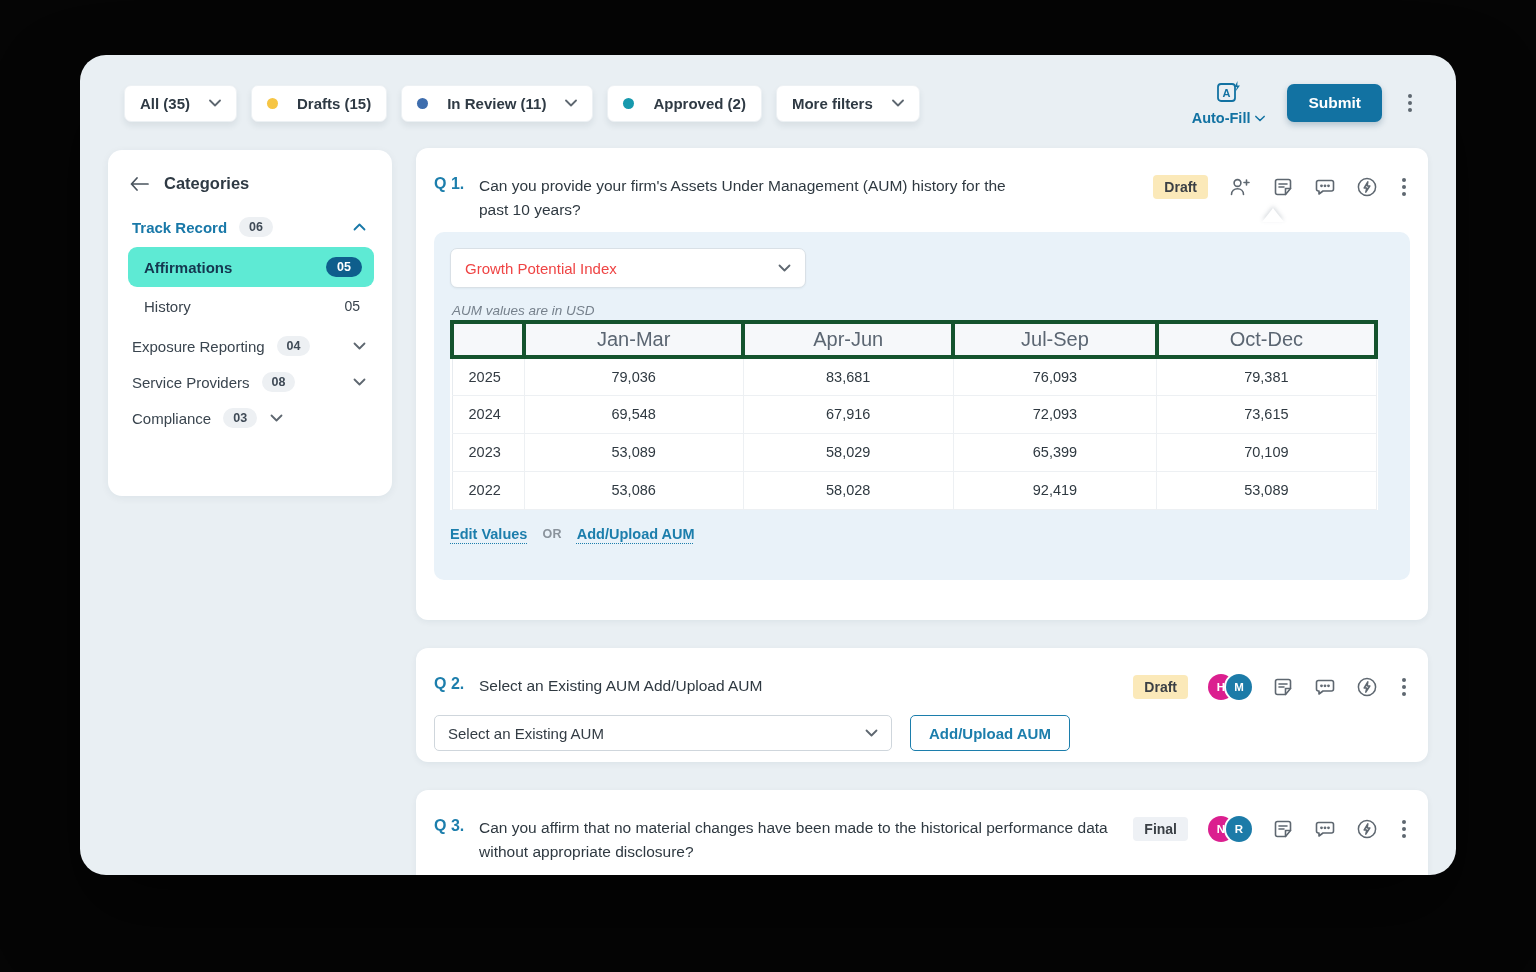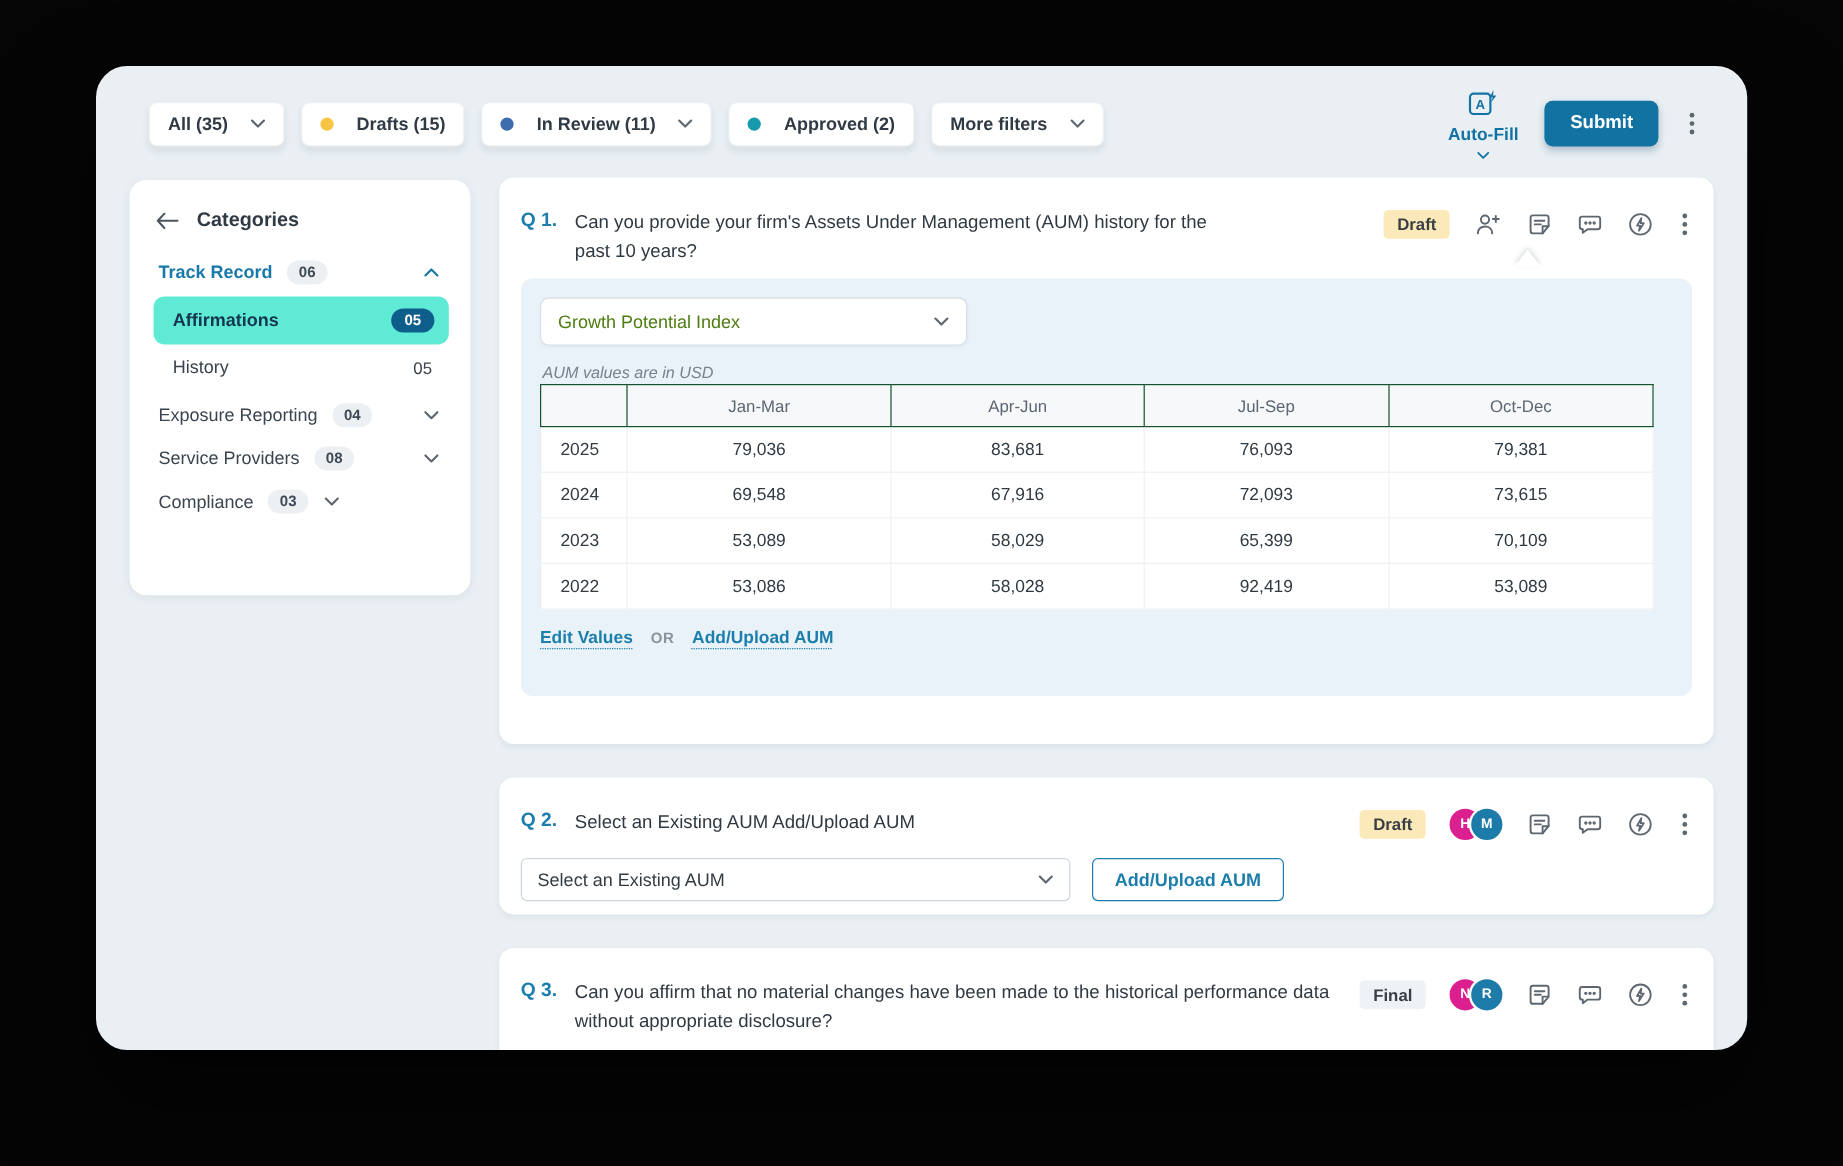--- a/index.html
+++ b/index.html
@@ -17,21 +17,21 @@
                 padding:0 15px; display:inline-flex; align-items:center; gap:19px;
                 font-size:15px; color:#2F3A44; font-weight:600; cursor:pointer;
                 box-shadow:0 4px 6px rgba(25,50,70,.08); }
   .dot { width:11px; height:11px; border-radius:50%; flex:0 0 auto; }
   .dot-yellow { background:#F6C544; }
   .dot-blue   { background:#3E6DAD; }
   .dot-teal   { background:#1799AD; }
   .chev { display:inline-flex; color:#5E6770; }
   .right-group { margin-left:auto; display:flex; align-items:center; gap:22px; }
   .autofill { display:flex; flex-direction:column; align-items:center; gap:2px; cursor:pointer; }
-  .autofill-label { color:#1272A2; font-size:14.5px; font-weight:600; display:flex; align-items:center; gap:5px;flex-direction:column; }
+  .autofill-label { color:#1272A2; font-size:14.5px; font-weight:600; display:flex; align-items:center; gap:5px; }
   .autofill .chev { color:#1272A2; }
   .submit-btn { background:#1272A2; color:#fff; border:none; border-radius:7px;
                 padding:10px 21px; font-size:15.5px; font-weight:700; cursor:pointer;
                 font-family:"Liberation Sans", sans-serif;
                 box-shadow:0 3px 6px rgba(10,60,90,.25); }
   .kebab { display:flex; flex-direction:column; gap:3px; padding:4px; cursor:pointer; }
   .kebab i { width:4px; height:4px; border-radius:50%; background:#5E6770; display:block; }
 
   
   .sidebar { position:absolute; left:28px; top:95px; width:284px; height:346px;
@@ -46,21 +46,21 @@
   .pill { background:#EDF0F3; border-radius:11px; padding:3px 10px; font-size:12.5px;
           color:#3F4A56; font-weight:600; margin-left:12px; }
   .sb-row .chev-end { margin-left:auto; }
   .chev-blue { color:#1878A8; }
   .sb-sub { margin:2px 0 2px 2px; }
   .sb-selected { background:#5eead4; border-radius:9px; display:flex; align-items:center;
                  padding:10px 12px 10px 16px; font-size:15px; font-weight:700; color:#14364F;
                  cursor:pointer; }
   .pill-dark { background:#0E5E8C; color:#fff; border-radius:12px; padding:3px 11px;
                font-size:12.5px; font-weight:700; margin-left:auto; }
-  .sb-plain { display:flex; align-items:flex-end; padding:11px 14px 11px 16px; font-size:15px;
+  .sb-plain { display:flex; align-items:flex-start; padding:11px 14px 11px 16px; font-size:15px;
               color:#39434D; cursor:pointer;gap:19px; }
   .sb-plain .count { margin-left:auto; font-size:14px; color:#39434D; }
 
   
   .card { position:absolute; left:336px; width:1012px; background:#fff; border-radius:12px;
           box-shadow:0 2px 6px rgba(25,50,70,.06); }
   .card-q1 { top:93px;  height:472px; }
   .card-q2 { top:593px; height:114px; }
   .card-q3 { top:735px; height:150px; }
   .card-head { display:flex; align-items:flex-start; padding:26px 18px 0 18px; }
@@ -83,27 +83,27 @@
   .tip { position:absolute; top:60px; left:846px; width:0; height:0;
          border-left:11px solid transparent; border-right:11px solid transparent;
          border-bottom:14px solid #fff;
          filter:drop-shadow(0 -2px 2px rgba(25,50,70,.18)); z-index:3; }
 
   
   .answer { position:absolute; left:18px; right:18px; top:84px; bottom:40px;
             background:#E9F2F9; border-radius:10px; padding:16px; z-index:1; }
   .dropdown { width:356px; height:40px; background:#fff; border:1px solid #D9E0E6;
               border-radius:7px; display:flex; align-items:center; justify-content:space-between;
-              padding:0 14px; font-size:15px; color:#4d7c0f; cursor:pointer;
+              padding:0 14px; font-size:15px; color:#ef4444; cursor:pointer;
               box-shadow:0 1px 2px rgba(25,50,70,.05); }
   .aum-note { font-style:italic; color:#76818C; font-size:13.5px; margin:15px 2px 2px; }
   table.aum { width:928px; border-collapse:collapse; background:#fff; font-size:14.5px;
               border:1px solid #E7EBEF; }
   table.aum th { background:#F6F8FA; font-weight:400; color:#5B6672; height:35px;
-                 border:1px solid #14532d; text-align:center; font-size:14px; }
+                 border:4px solid #14532d; text-align:center; font-size:20px; }
   table.aum td { height:38px; border:1px solid #EDF0F3; border-left:1px solid #E7EBEF;
                  text-align:center; color:#2F3941; }
   table.aum .yearcell { width:72px; text-align:left; padding-left:16px; color:#333B43; }
   .links-row { margin-top:16px; display:flex; align-items:center; gap:15px; }
   .link { color:#1C7EAC; font-weight:700; font-size:14.5px; cursor:pointer;
           text-decoration:underline dotted; text-decoration-thickness:1px; text-underline-offset:4px; }
   .or { color:#8A939C; font-size:12.5px; font-weight:600; letter-spacing:.3px; }
 
   
   .q2-controls { display:flex; align-items:center; gap:18px; padding:15px 18px 0 18px; }

